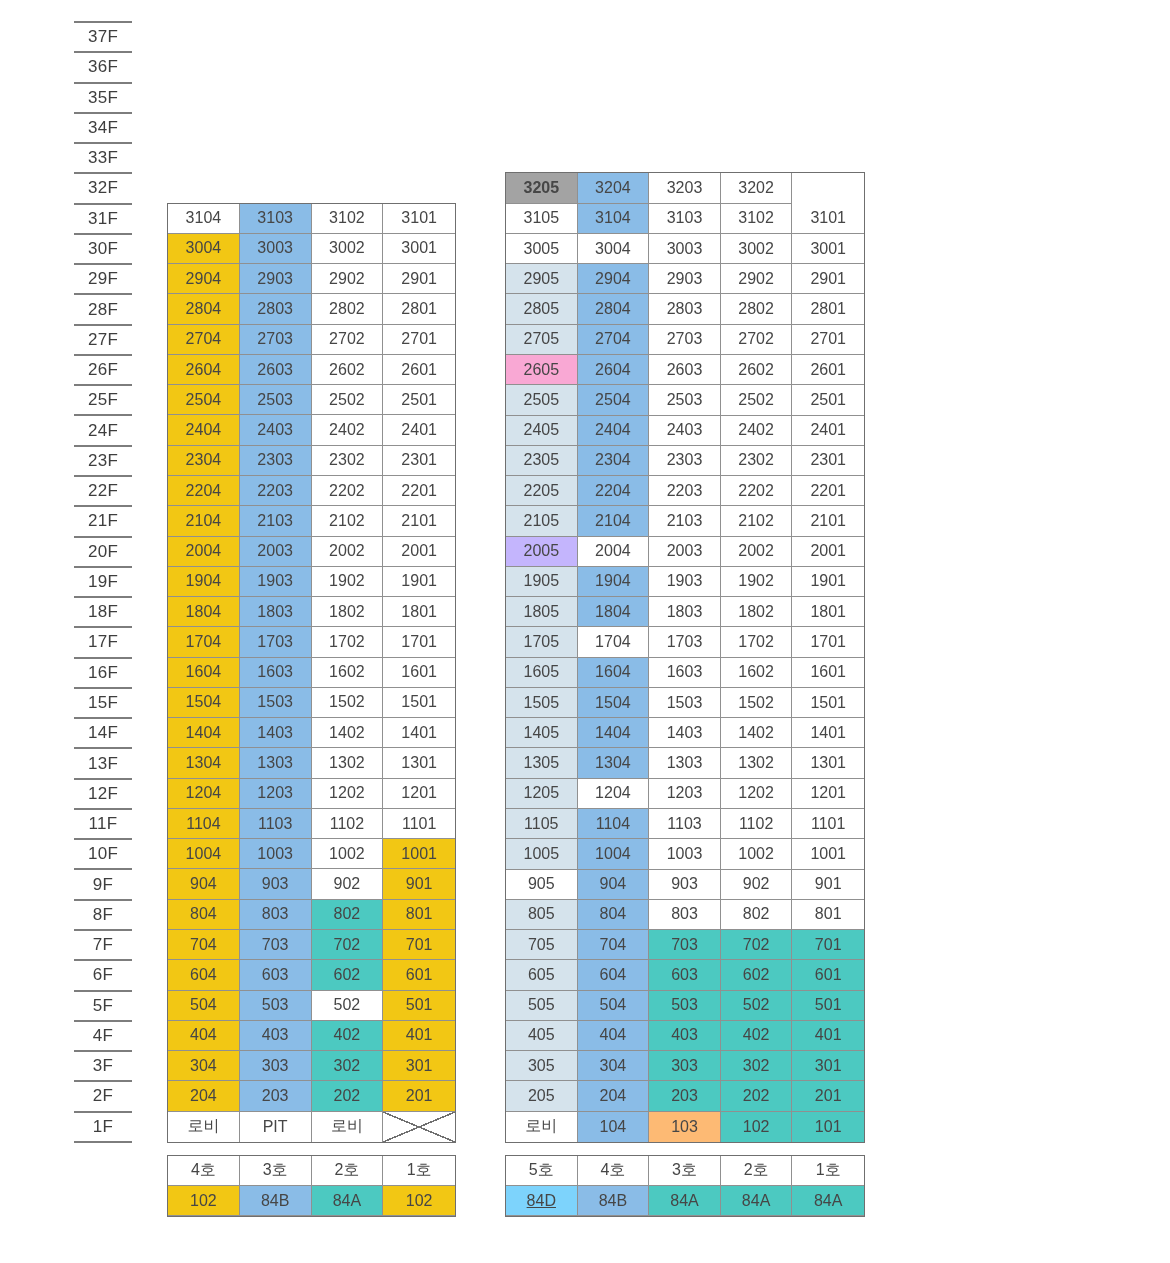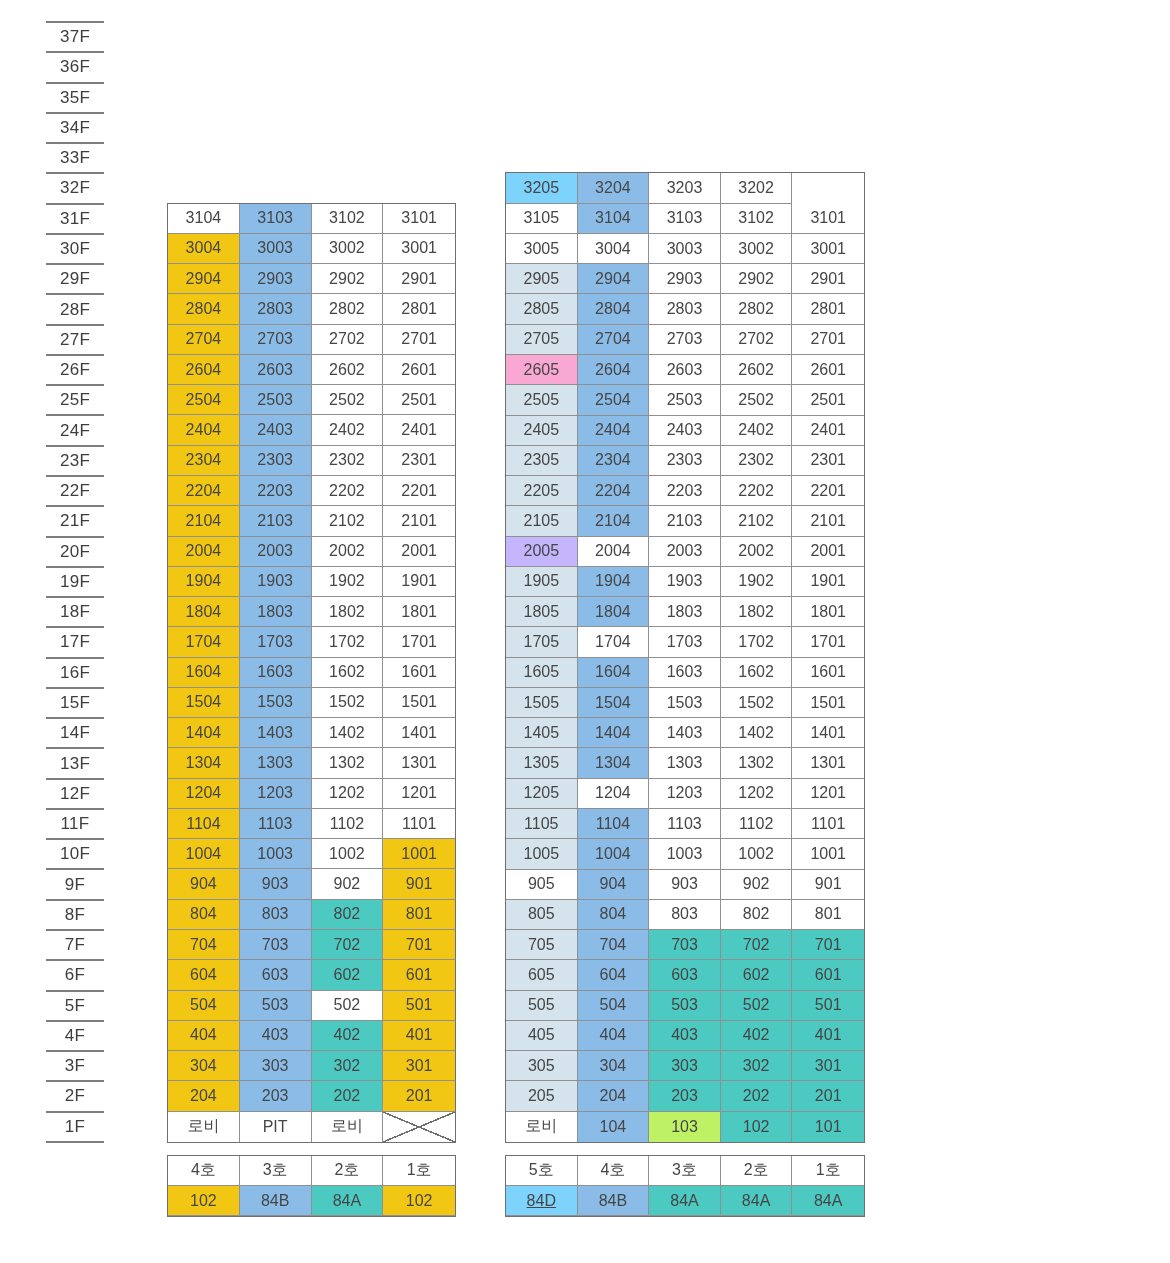--- a/index.html
+++ b/index.html
@@ -3,21 +3,21 @@
 <meta charset="utf-8">
 <style>
   * { box-sizing: border-box; margin: 0; padding: 0; }
   html,body { background:#ffffff; }
   body {
     width:1170px; height:1263px; position:relative;
     font-family:"Liberation Sans", sans-serif;
     color:#454545;
   }
   
-  .floor-scale { position:absolute; left:46px; top:21px; width:58px; }
+  .floor-scale { position:absolute; left:74px; top:21px; width:58px; }
   .floor-row {
     height:30.27px; border-top:2px solid #7d7d7d;
     display:flex; align-items:center; justify-content:center;
     font-size:17px; color:#3e3e3e; letter-spacing:0.3px;
   }
   .scale-endline { height:0; border-top:2px solid #7d7d7d; }
   
   .unit-table { position:absolute; border:1px solid #6f6f6f; background:#fff; }
   #table-114 { left:167px; top:202.6px; width:289px; }
   #table-115 { left:505px; top:172.4px; width:360px; }
@@ -221,21 +221,21 @@
         <div class="cell" style="background: rgb(242, 199, 20);">201</div>
         <div class="cell" style="background: rgb(255, 255, 255);">로비</div>
         <div class="cell" style="background: rgb(255, 255, 255);">PIT</div>
         <div class="cell" style="background: rgb(255, 255, 255);">로비</div>
         <div class="cell crossed"></div>
       </div>
   </div>
 
   <div class="unit-table" id="table-115">
     <div class="grid cols5">
-        <div class="cell" style="background: #7dd3fc;">3205</div>
+        <div class="cell" style="background: #a3a3a3; font-weight: bold;">3205</div>
         <div class="cell" style="background: rgb(138, 188, 231);">3204</div>
         <div class="cell" style="background: rgb(255, 255, 255);">3203</div>
         <div class="cell" style="background: rgb(255, 255, 255);">3202</div>
         <div class="cell" style="background: rgb(255, 255, 255); margin-top: 35px;">3201</div>
         <div class="cell" style="background: rgb(255, 255, 255);">3105</div>
         <div class="cell" style="background: rgb(138, 188, 231);">3104</div>
         <div class="cell" style="background: rgb(255, 255, 255);">3103</div>
         <div class="cell" style="background: rgb(255, 255, 255);">3102</div>
         <div class="cell" style="background: rgb(255, 255, 255);">3101</div>
         <div class="cell" style="background: rgb(255, 255, 255);">3005</div>
@@ -378,21 +378,21 @@
         <div class="cell" style="background: rgb(76, 201, 193);">303</div>
         <div class="cell" style="background: rgb(76, 201, 193);">302</div>
         <div class="cell" style="background: rgb(76, 201, 193);">301</div>
         <div class="cell" style="background: rgb(213, 227, 236);">205</div>
         <div class="cell" style="background: rgb(138, 188, 231);">204</div>
         <div class="cell" style="background: rgb(76, 201, 193);">203</div>
         <div class="cell" style="background: rgb(76, 201, 193);">202</div>
         <div class="cell" style="background: rgb(76, 201, 193);">201</div>
         <div class="cell" style="background: rgb(255, 255, 255);">로비</div>
         <div class="cell" style="background: rgb(138, 188, 231);">104</div>
-        <div class="cell" style="background: #bef264;">103</div>
+        <div class="cell" style="background: #fdba74;">103</div>
         <div class="cell" style="background: rgb(76, 201, 193);">102</div>
         <div class="cell" style="background: rgb(76, 201, 193);">101</div>
       </div>
   </div>
 
   <div class="footer-table" id="footer-114">
     <div class="footer-grid cols4">
         <div class="cell">4호</div>
         <div class="cell">3호</div>
         <div class="cell">2호</div>

